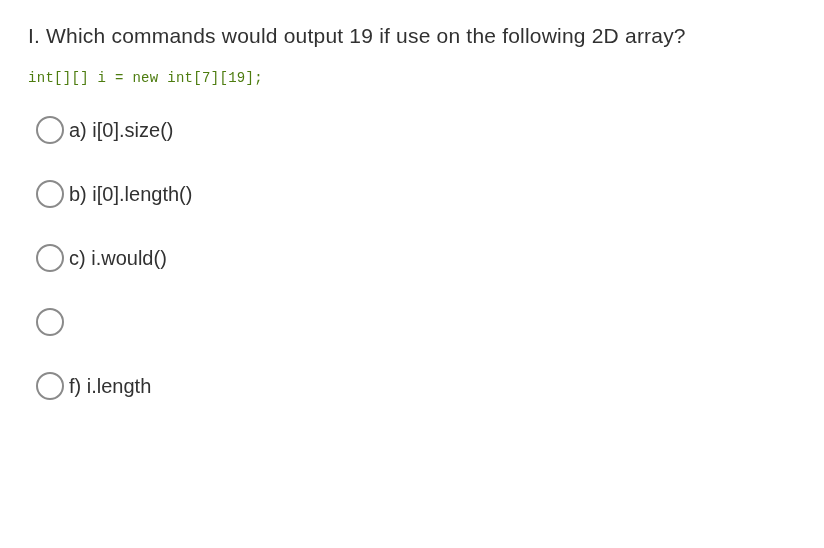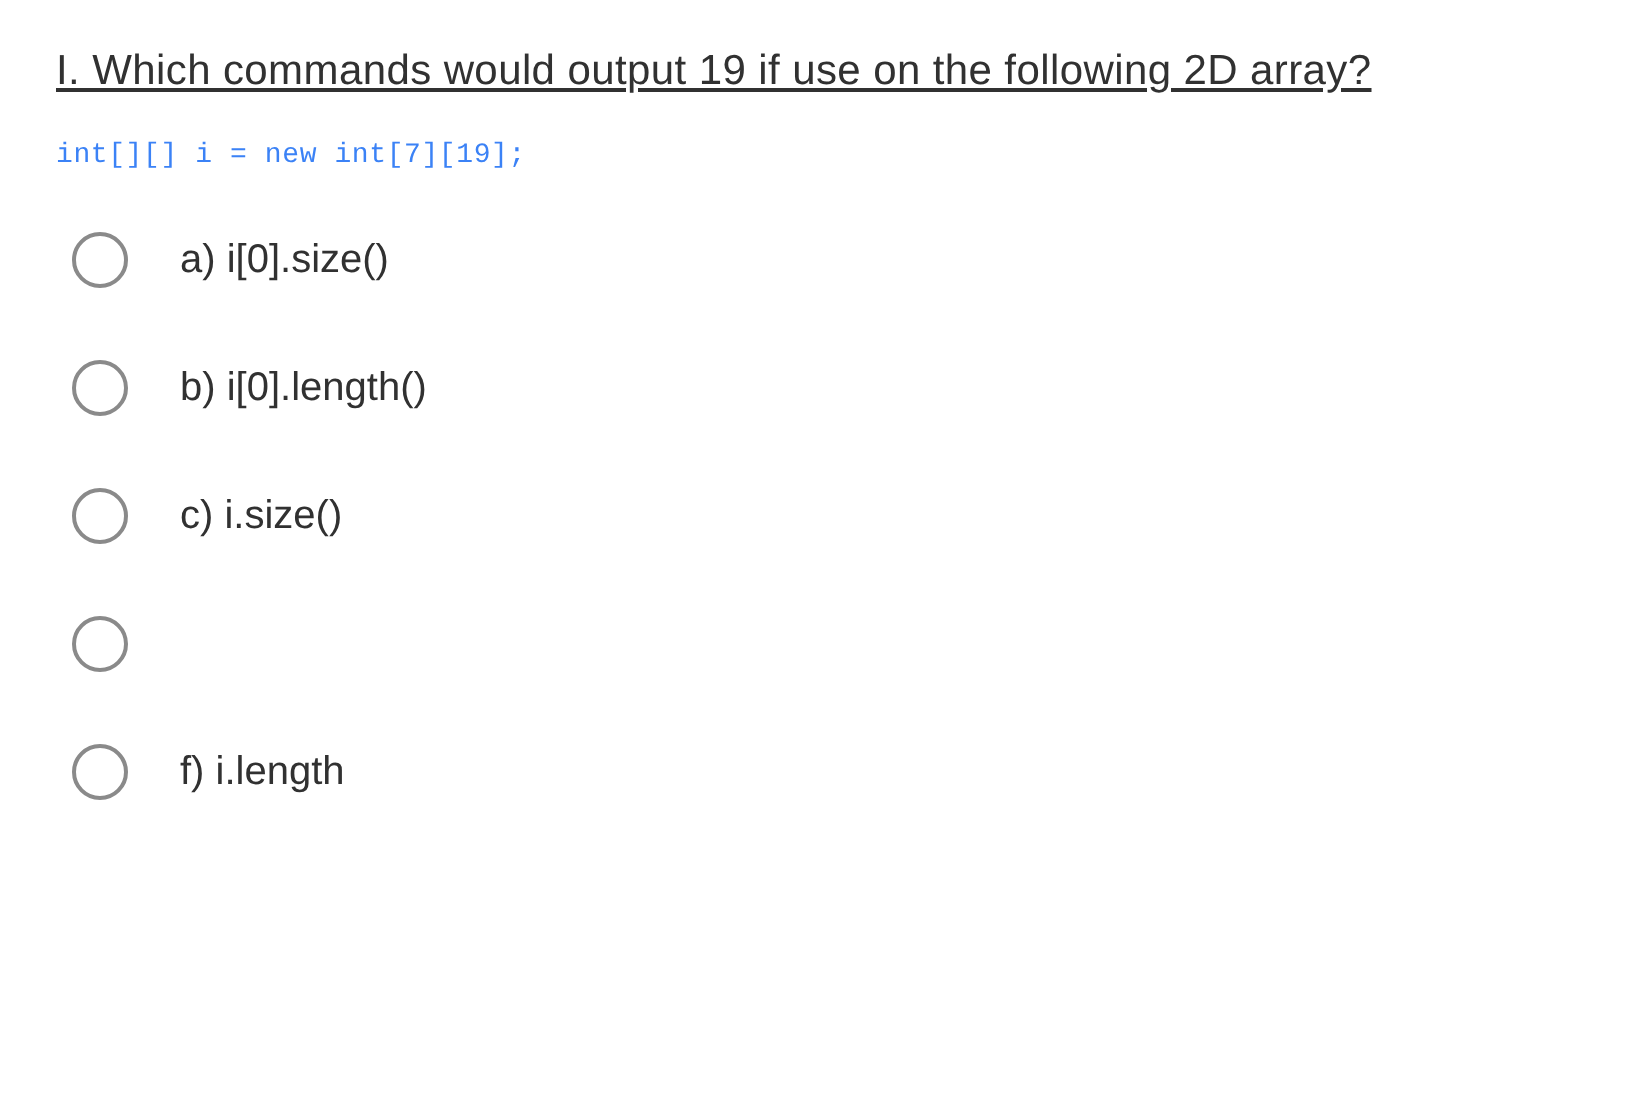--- a/index.html
+++ b/index.html
@@ -13,39 +13,38 @@
       background: #ffffff;
       font-family: Arial, Helvetica, sans-serif;
       padding: 24px 28px;
     }
     .question-title {
       font-size: 21px;
       color: #313131;
       font-weight: 400;
       margin-bottom: 22px;
       letter-spacing: 0.2px;
-      text-decoration: underline;
     }
     .code-line {
       font-family: 'Courier New', Courier, monospace;
       font-size: 14px;
-      color: #3b82f6;
+      color: #4d7c0f;
       margin-bottom: 30px;
       letter-spacing: 0.3px;
     }
     .options {
       display: flex;
       flex-direction: column;
       gap: 36px;
       padding-left: 8px;
     }
     .option {
       display: flex;
       align-items: center;
-      gap: 26px;
+      gap: 5px;
     }
     .radio-circle {
       width: 28px;
       height: 28px;
       border: 2px solid #8a8a8a;
       border-radius: 50%;
       flex-shrink: 0;
     }
     .option-label {
       font-size: 20px;
@@ -63,21 +62,21 @@
   <div class="option">
     <div class="radio-circle"></div>
     <div class="option-label">a) i[0].size()</div>
   </div>
   <div class="option">
     <div class="radio-circle"></div>
     <div class="option-label">b) i[0].length()</div>
   </div>
   <div class="option">
     <div class="radio-circle"></div>
-    <div class="option-label">c) i.size()</div>
+    <div class="option-label">c) i.would()</div>
   </div>
   <div class="option">
     <div class="radio-circle"></div>
   </div>
   <div class="option">
     <div class="radio-circle"></div>
     <div class="option-label">f) i.length</div>
   </div>
 </div>
 

